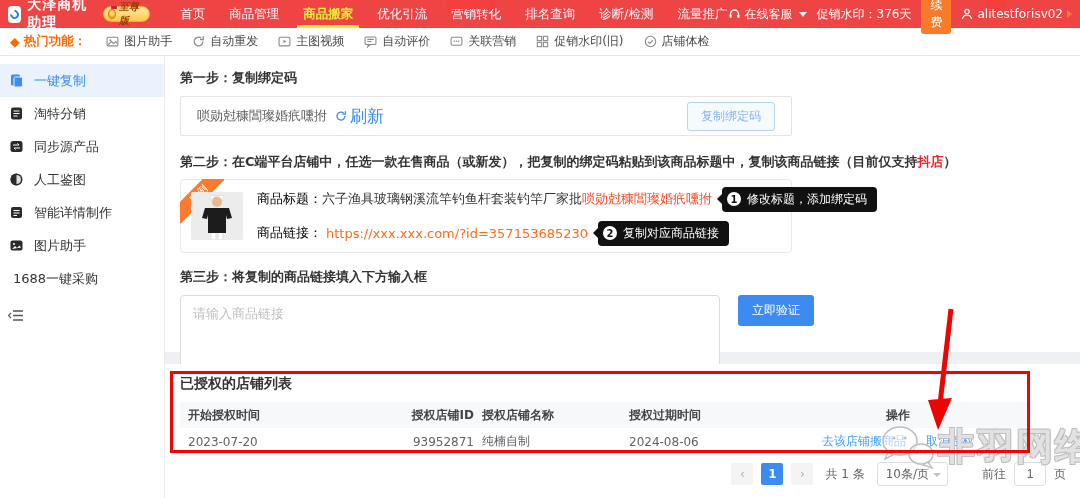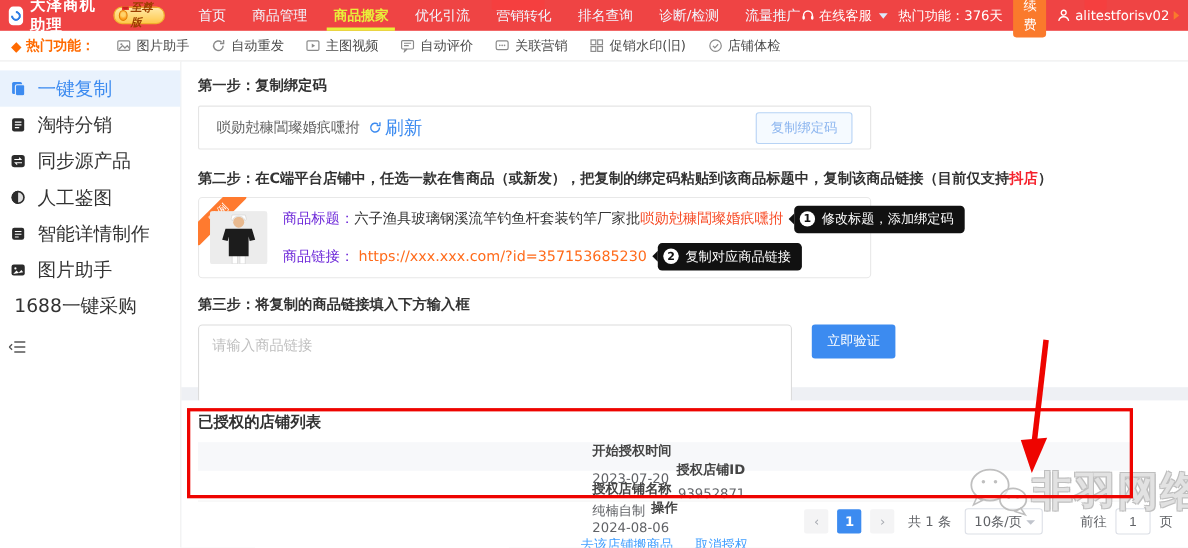--- a/index.html
+++ b/index.html
@@ -31,21 +31,21 @@
   .user-caret { width:0; height:0; border-top:4px solid transparent; border-bottom:4px solid transparent; border-left:5px solid #fa7a2c; }
 
   
   .quickbar { height:28px; background:#fff; border-bottom:1px solid #e8e8e8; display:flex; align-items:center; padding:0 10px; gap:20px; }
   .quick-label { color:#ff6a00; font-size:12.5px; display:flex; align-items:center; gap:4px; font-weight:bold; }
   .quick-item { display:flex; align-items:center; gap:5px; font-size:12px; color:#4a4a4a; cursor:pointer; }
   .quick-item svg { display:block; }
 
   
   .sidebar { position:absolute; left:0; top:56px; bottom:0; width:165px; background:#fff; border-right:1px solid #ececec; padding-top:8px; }
-  .side-item { height:33px; display:flex; align-items:center; gap:10px; padding-left:9px; font-size:17px; color:#333; cursor:pointer; }
+  .side-item { height:33px; display:flex; align-items:center; gap:10px; padding-left:9px; font-size:13px; color:#333; cursor:pointer; }
   .side-item.active { background:#e9f2fd; color:#3c8bf0; }
   .side-item.noicon { padding-left:13px; }
   .side-item svg { flex:0 0 auto; }
   .collapse { margin:14px 0 0 8px; cursor:pointer; }
 
   
   .main { position:absolute; left:165px; top:56px; right:0; bottom:0; background:#eef0f4; }
   .card1 { background:#fff; height:296px; padding:13px 0 0 15px; }
   .step-title { font-size:13px; font-weight:bold; color:#333; white-space:nowrap; }
   .step-title .red { color:#f5222d; }
@@ -53,37 +53,37 @@
   .bind-code { color:#5f5f5f; font-size:13px; }
   .refresh-link { color:#3c8bf0; font-size:17px; margin-left:8px; display:flex; align-items:center; gap:3px; cursor:pointer; }
   .copy-bind-btn { margin-left:auto; background:#f5faff; border:1px solid #b7d3f5; color:#8ab4ef; font-size:12px; border-radius:3px; padding:5px 13px; cursor:pointer; }
   .step2-title { margin-top:17px; }
   .example-card { margin-top:8px; width:612px; height:74px; border:1px solid #e8e8e8; border-radius:4px; position:relative; display:flex; align-items:center; padding-left:10px; }
   .ribbon-clip { position:absolute; left:-1px; top:-1px; width:44px; height:44px; overflow:hidden; border-radius:4px 0 0 0; }
   .ribbon { position:absolute; left:-26px; top:7px; width:90px; transform:rotate(-45deg); background:#ff7a2f; color:#fff; font-size:10px; text-align:center; padding:1px 0; }
   .prod-img { width:52px; height:48px; background:#ececec; border-radius:2px; flex:0 0 auto; position:relative; overflow:hidden; }
   .prod-rows { margin-left:14px; display:flex; flex-direction:column; gap:9px; }
   .prod-row { display:flex; align-items:center; white-space:nowrap; font-size:13px; }
-  .prod-label { color:#6d28d9; }
+  .prod-label { color:#000000; }
   .prod-title { color:#333; }
   .prod-code { color:#f74c27; }
   .prod-link { color:#ff6b1b; margin-left:4px; }
   .tip { margin-left:10px; background:#111; color:#fff; font-size:12px; border-radius:4px; padding:4px 10px 4px 5px; display:flex; align-items:center; gap:6px; position:relative; }
   .tip::before { content:""; position:absolute; left:-5px; top:50%; margin-top:-5px; border-top:5px solid transparent; border-bottom:5px solid transparent; border-right:5px solid #111; }
   .tip-num { width:14px; height:14px; background:#fff; color:#111; border-radius:50%; font-size:10px; font-weight:bold; display:flex; align-items:center; justify-content:center; flex:0 0 auto; }
   .step3-title { margin-top:15px; }
   .step3-row { margin-top:9px; display:flex; align-items:flex-start; }
   .link-input { width:540px; height:72px; border:1px solid #dcdcdc; border-radius:4px; resize:none; font-family:inherit; font-size:13px; padding:9px 12px; color:#333; outline:none; }
   .link-input::placeholder { color:#bfbfbf; }
   .verify-btn { margin-left:18px; background:#3c8bf0; color:#fff; border:none; border-radius:3px; font-size:12px; padding:7px 14px; cursor:pointer; }
 
   .card2 { background:#fff; margin-top:12px; height:134px; padding:11px 0 0 15px; position:relative; }
   .shops-title { font-size:14px; font-weight:bold; color:#333; }
   .shops-table { margin-top:9px; width:848px; font-size:12px; }
-  .t-row { display:flex;flex-direction:column; }
+  .t-row { display:flex; }
   .t-row.head { background:#f7f8fa; height:26px; align-items:center; color:#444; font-weight:bold; }
   .t-row.body { height:28px; align-items:center; color:#606266; border-bottom:1px solid #f3f3f3; }
   .t-cell { padding-left:8px; }
   .c1{width:147px;} .c2{width:147px;text-align:right;} .c3{width:147px;} .c4{width:147px;}
   .c5{width:260px; text-align:center; padding-left:0;}
   .op-links { display:flex; justify-content:center; gap:20px; }
   .op-link { color:#409eff; cursor:pointer; }
 
   .pagination { position:absolute; right:14px; bottom:12px; display:flex; align-items:center; gap:8px; font-size:12px; color:#606266; }
   .pg-btn { width:22px; height:22px; background:#f4f4f5; border-radius:2px; display:flex; align-items:center; justify-content:center; color:#a8abb2; cursor:pointer; font-size:12px; }
@@ -128,21 +128,21 @@
   <div class="nav-right">
     <div class="svc">
       <svg width="13" height="12" viewBox="0 0 13 12">
           <path d="M2.5 8V6a4 4 0 0 1 8 0v2" fill="none" stroke="#fff" stroke-width="1.3"></path>
           <rect x="1.5" y="6.5" width="2.2" height="3.4" rx="1" fill="#fff"></rect>
           <rect x="9.3" y="6.5" width="2.2" height="3.4" rx="1" fill="#fff"></rect>
         </svg>
       <span>在线客服</span>
       <span class="caret-down"></span>
     </div>
-    <div class="expire">热门功能：376天</div>
+    <div class="expire">促销水印：376天</div>
     <button class="renew-btn">续费</button>
     <div class="user">
       <svg width="12" height="12" viewBox="0 0 12 12">
           <circle cx="6" cy="3.5" r="2.2" fill="none" stroke="#fff" stroke-width="1.2"></circle>
           <path d="M1.5 11c.5-2.6 2.3-3.8 4.5-3.8S10 8.4 10.5 11" fill="none" stroke="#fff" stroke-width="1.2"></path>
         </svg>
       <span>alitestforisv02</span>
       <span class="user-caret"></span>
     </div>
   </div>
@@ -328,20 +328,21 @@
     </div>
   </div>
 
   <div class="card2">
     <div class="shops-title">已授权的店铺列表</div>
     <div class="shops-table">
       <div class="t-row head">
         <div class="t-cell c1">开始授权时间</div>
         <div class="t-cell c2">授权店铺ID</div>
         <div class="t-cell c3">授权店铺名称</div>
+        <div class="t-cell c4">授权过期时间</div>
         <div class="t-cell c5">操作</div>
       </div>
       <div class="t-row body">
         <div class="t-cell c1">2023-07-20</div>
         <div class="t-cell c2">93952871</div>
         <div class="t-cell c3">纯楠自制</div>
         <div class="t-cell c4">2024-08-06</div>
         <div class="t-cell c5 op-links">
           <span class="op-link">去该店铺搬商品</span>
           <span class="op-link">取消授权</span>

